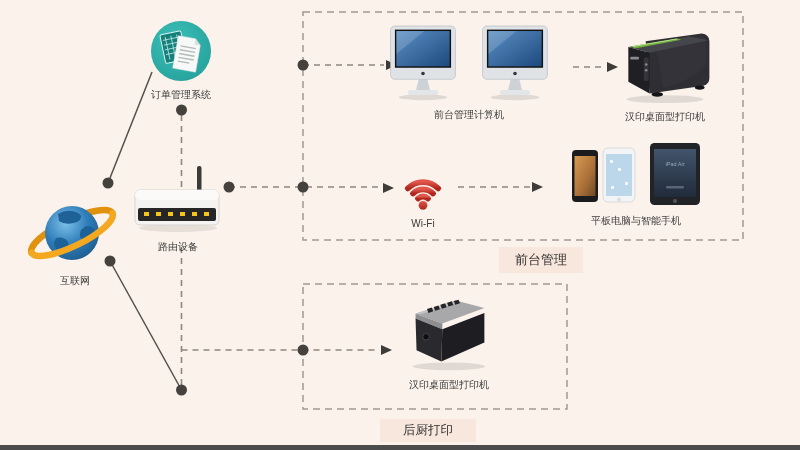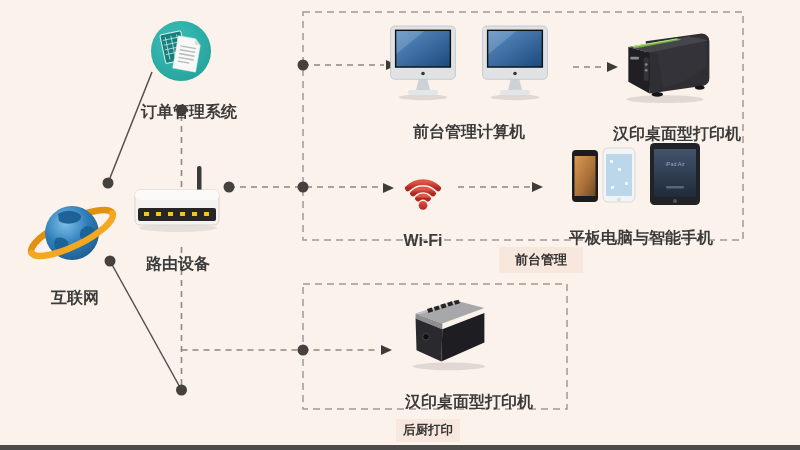--- a/index.html
+++ b/index.html
@@ -6,26 +6,26 @@
   .stage{position:relative;width:800px;height:450px;background:#faf2eb;overflow:hidden;
          font-family:"Liberation Sans","DejaVu Sans",sans-serif;color:#3b3b3b;}
   .connectors{position:absolute;left:0;top:0;z-index:1;}
   .gbox{fill:none;stroke:#a29a92;stroke-width:1.5;stroke-dasharray:7 5;}
   .dash{stroke:#8f8880;stroke-width:1.6;stroke-dasharray:6 5;fill:none;}
   .solid{stroke:#54504b;stroke-width:1.5;}
   .dot{fill:#45423e;}
   .arrow{fill:#3e3c39;}
   .node{position:absolute;z-index:2;margin:0;padding:0;text-align:center;}
   .node svg{display:block;margin:0 auto;}
-  .node figcaption{margin-top:20px;font-size:16px;font-weight:700;white-space:nowrap;color:#3b3b3b;}
+  .node figcaption{margin-top:6px;font-size:10px;font-weight:400;white-space:nowrap;color:#3b3b3b;}
   .imacs{display:flex;justify-content:center;gap:14px;}
-  .badge{position:absolute;z-index:3;background:#f8e7dd;color:#333;font-weight:700;
+  .badge{position:absolute;z-index:3;background:#f8e7dd;color:#333;font-weight:400;
          display:flex;align-items:center;justify-content:center;white-space:nowrap;}
   .badge.front{left:499px;top:247px;width:84px;height:26px;font-size:13px;}
-  .badge.kitchen{left:396px;top:419px;width:64px;height:23px;font-size:12.5px;}
+  .badge.kitchen{left:380px;top:419px;width:96px;height:23px;font-size:12.5px;}
   .bottom-strip{position:absolute;left:0;bottom:0;width:800px;height:5px;background:#4c4c4c;z-index:4;}
 </style>
 </head>
 <body>
 
 <div class="stage">
 
   <svg class="connectors" width="800" height="450">
     <rect class="gbox" x="303" y="12" width="440" height="228"></rect>
     <rect class="gbox" x="303" y="284" width="264" height="125"></rect>

